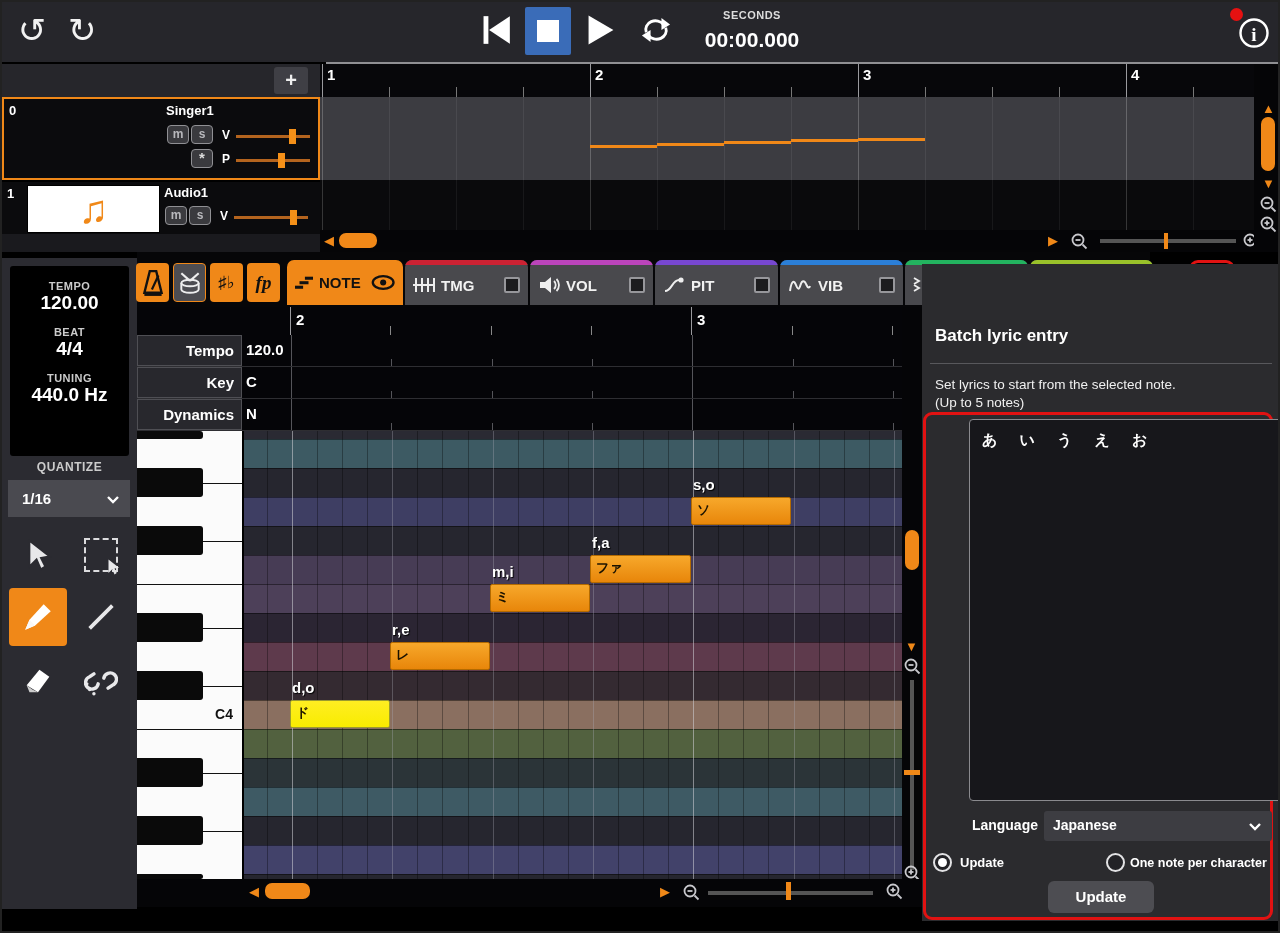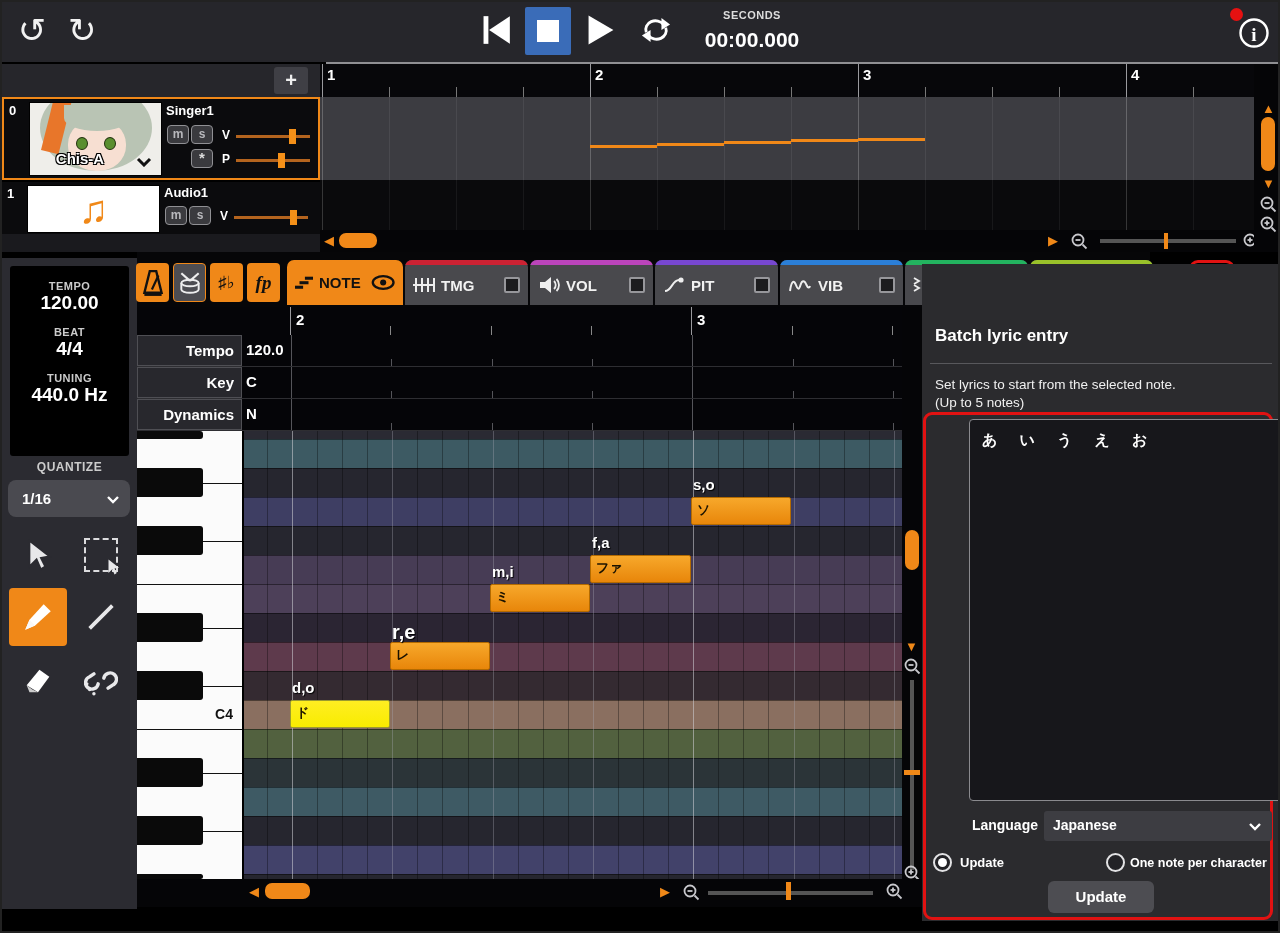--- a/index.html
+++ b/index.html
@@ -31,21 +31,21 @@
   #tl-audio{left:0;top:116px;width:934px;height:50px;background:#0a0a0c;}
   #tl-bottom{left:0;top:166px;width:934px;height:22px;background:#050507;}
   #tl-right{left:1252px;top:62px;width:28px;height:188px;background:#050507;}
   .tri{color:#f08818;font-size:13px;line-height:13px;}
   .sb-thumb{background:#f08818;border-radius:7px;}
   
   #sidebar{left:0;top:256px;width:135px;height:651px;background:#2b2b31;}
   #infobox{left:8px;top:8px;width:119px;height:190px;background:#000;border-radius:3px;text-align:center;}
   .info-cap{font-size:11px;font-weight:bold;color:#ccc;letter-spacing:.5px;}
   .info-val{font-size:19px;font-weight:bold;color:#fff;}
-  #quantize-dd{left:6px;top:222px;width:122px;height:37px;background:#4a4a50;border-radius:8px;color:#fff;
+  #quantize-dd{left:6px;top:222px;width:122px;height:37px;background:#4a4a50;border-radius:0;color:#fff;
                font-size:15px;font-weight:bold;line-height:37px;padding-left:14px;box-sizing:border-box;}
   .tool{width:58px;height:58px;display:flex;align-items:center;justify-content:center;border-radius:4px;}
   
   #tabstrip{left:135px;top:250px;width:1013px;height:56px;background:#060608;}
   .sqbtn{width:33px;height:39px;border-radius:4px;display:flex;align-items:center;justify-content:center;box-sizing:border-box;}
   .sq-orange{background:#f08818;}
   .tab{height:45px;border-radius:7px 7px 0 0;overflow:hidden;box-sizing:border-box;}
   .tab-other{background:#49494d;}
   .stripe{height:5px;width:100%;}
   .tab-body{display:flex;align-items:center;height:40px;padding:0 8px;gap:6px;}
@@ -126,32 +126,20 @@
     <div class="abs" style="left:1228px;top:6px;width:13px;height:13px;border-radius:50%;background:#e61111;"></div>
   </div>
 
   <div id="tracks" class="abs">
     <div id="tracks-header" class="abs">
       <div class="plus-btn abs" style="left:272px;top:3px;width:34px;height:27px;">+</div>
     </div>
 
     <div class="track-row abs" style="left:0;top:33px;width:318px;height:83px;border:2.5px solid #f08818;box-sizing:border-box;">
       <div class="tnum abs" style="left:5px;top:4px;">0</div>
-      <div class="abs" style="left:25px;top:3px;width:131px;height:72px;background:#efeeea;overflow:hidden;border:1px solid #000;">
-        <div class="abs" style="left:10px;top:-18px;width:112px;height:86px;background:#b9c4b4;border-radius:50%;"></div>
-        <div class="abs" style="left:18px;top:-10px;width:18px;height:60px;background:#e8762a;transform:rotate(14deg);"></div>
-        <div class="abs" style="left:38px;top:16px;width:58px;height:52px;background:#f7dfd2;border-radius:48%;"></div>
-        <div class="abs" style="left:34px;top:2px;width:66px;height:26px;background:#b9c4b4;border-radius:0 0 50% 50%;"></div>
-        <div class="abs" style="left:46px;top:34px;width:10px;height:11px;background:#5a8f2f;border:1.5px solid #23320f;border-radius:50%;"></div>
-        <div class="abs" style="left:74px;top:34px;width:10px;height:11px;background:#5a8f2f;border:1.5px solid #23320f;border-radius:50%;"></div>
-        <div class="abs" style="left:0;top:47px;width:100px;text-align:center;color:#fff;font-size:15px;font-weight:bold;text-shadow:-1px -1px 0 #000,1px -1px 0 #000,-1px 1px 0 #000,1px 1px 0 #000;">Chis-A</div>
-        <svg class="abs" style="left:106px;top:54px;" width="16" height="10" viewBox="0 0 16 10">
-          <polyline points="2,2 8,8 14,2" stroke="#111" stroke-width="3" fill="none"></polyline>
-        </svg>
-      </div>
       <div class="abs" style="left:162px;top:4px;color:#fff;font-size:13px;font-weight:bold;">Singer1</div>
       <div class="mini-btn abs" style="left:163px;top:26px;width:22px;height:19px;line-height:16px;">m</div>
       <div class="mini-btn abs" style="left:187px;top:26px;width:22px;height:19px;line-height:16px;">s</div>
       <div class="vp abs" style="left:218px;top:29px;">V</div>
       <div class="abs" style="left:232px;top:36px;width:74px;">
         <div class="slider-line"></div>
           <div class="slider-thumb" style="left:53px;"></div>
       </div>
       <div class="mini-btn abs" style="left:187px;top:50px;width:22px;height:19px;line-height:15px;font-size:15px;color:#ddd;">*</div>
       <div class="vp abs" style="left:218px;top:53px;">P</div>
@@ -568,21 +556,21 @@
       <div style="position: absolute; left: 524.425px; top: 0px; width: 1px; height: 448px; background: rgba(0, 0, 0, 0.32);"></div>
       <div style="position: absolute; left: 549.5px; top: 0px; width: 1px; height: 448px; background: rgba(170, 170, 180, 0.35);"></div>
       <div style="position: absolute; left: 574.575px; top: 0px; width: 1px; height: 448px; background: rgba(0, 0, 0, 0.32);"></div>
       <div style="position: absolute; left: 599.65px; top: 0px; width: 1px; height: 448px; background: rgba(0, 0, 0, 0.32);"></div>
       <div style="position: absolute; left: 624.725px; top: 0px; width: 1px; height: 448px; background: rgba(0, 0, 0, 0.32);"></div>
       <div style="position: absolute; left: 649.8px; top: 0px; width: 1px; height: 448px; background: rgba(170, 170, 180, 0.35);"></div>
       <div style="position: absolute; left: 48px; top: 248px; color: rgb(255, 255, 255); font-size: 15px; font-weight: bold; text-shadow: rgb(0, 0, 0) 1px 1px 1px; z-index: 3;">d,o</div>
       <div style="position: absolute; left: 46px; top: 269px; width: 100px; height: 28px; box-sizing: border-box; z-index: 2; background: linear-gradient(rgb(255, 238, 34), rgb(248, 236, 0)); border: 1px solid rgb(154, 154, 48); border-radius: 2px;">
         <div style="position: absolute; left: 5px; top: 3px; color: rgb(26, 18, 0); font-size: 13px; font-weight: bold;">ド</div>
       </div>
-      <div style="position: absolute; left: 148px; top: 190px; color: rgb(255, 255, 255); font-size: 20px; font-weight: bold; text-shadow: rgb(0, 0, 0) 1px 1px 1px; z-index: 3;">r,e</div>
+      <div style="position: absolute; left: 148px; top: 190px; color: rgb(255, 255, 255); font-size: 15px; font-weight: bold; text-shadow: rgb(0, 0, 0) 1px 1px 1px; z-index: 3;">r,e</div>
       <div style="position: absolute; left: 146px; top: 211px; width: 100px; height: 28px; box-sizing: border-box; z-index: 2; background: linear-gradient(rgb(247, 168, 43), rgb(232, 134, 10)); border: 1px solid rgb(179, 106, 0); border-radius: 2px;">
         <div style="position: absolute; left: 5px; top: 3px; color: rgb(26, 18, 0); font-size: 13px; font-weight: bold;">レ</div>
       </div>
       <div style="position: absolute; left: 248px; top: 132px; color: rgb(255, 255, 255); font-size: 15px; font-weight: bold; text-shadow: rgb(0, 0, 0) 1px 1px 1px; z-index: 3;">m,i</div>
       <div style="position: absolute; left: 246px; top: 153px; width: 100px; height: 28px; box-sizing: border-box; z-index: 2; background: linear-gradient(rgb(247, 168, 43), rgb(232, 134, 10)); border: 1px solid rgb(179, 106, 0); border-radius: 2px;">
         <div style="position: absolute; left: 5px; top: 3px; color: rgb(26, 18, 0); font-size: 13px; font-weight: bold;">ミ</div>
       </div>
       <div style="position: absolute; left: 348px; top: 103px; color: rgb(255, 255, 255); font-size: 15px; font-weight: bold; text-shadow: rgb(0, 0, 0) 1px 1px 1px; z-index: 3;">f,a</div>
       <div style="position: absolute; left: 346px; top: 124px; width: 101px; height: 28px; box-sizing: border-box; z-index: 2; background: linear-gradient(rgb(247, 168, 43), rgb(232, 134, 10)); border: 1px solid rgb(179, 106, 0); border-radius: 2px;">
         <div style="position: absolute; left: 5px; top: 3px; color: rgb(26, 18, 0); font-size: 13px; font-weight: bold;">ファ</div>

